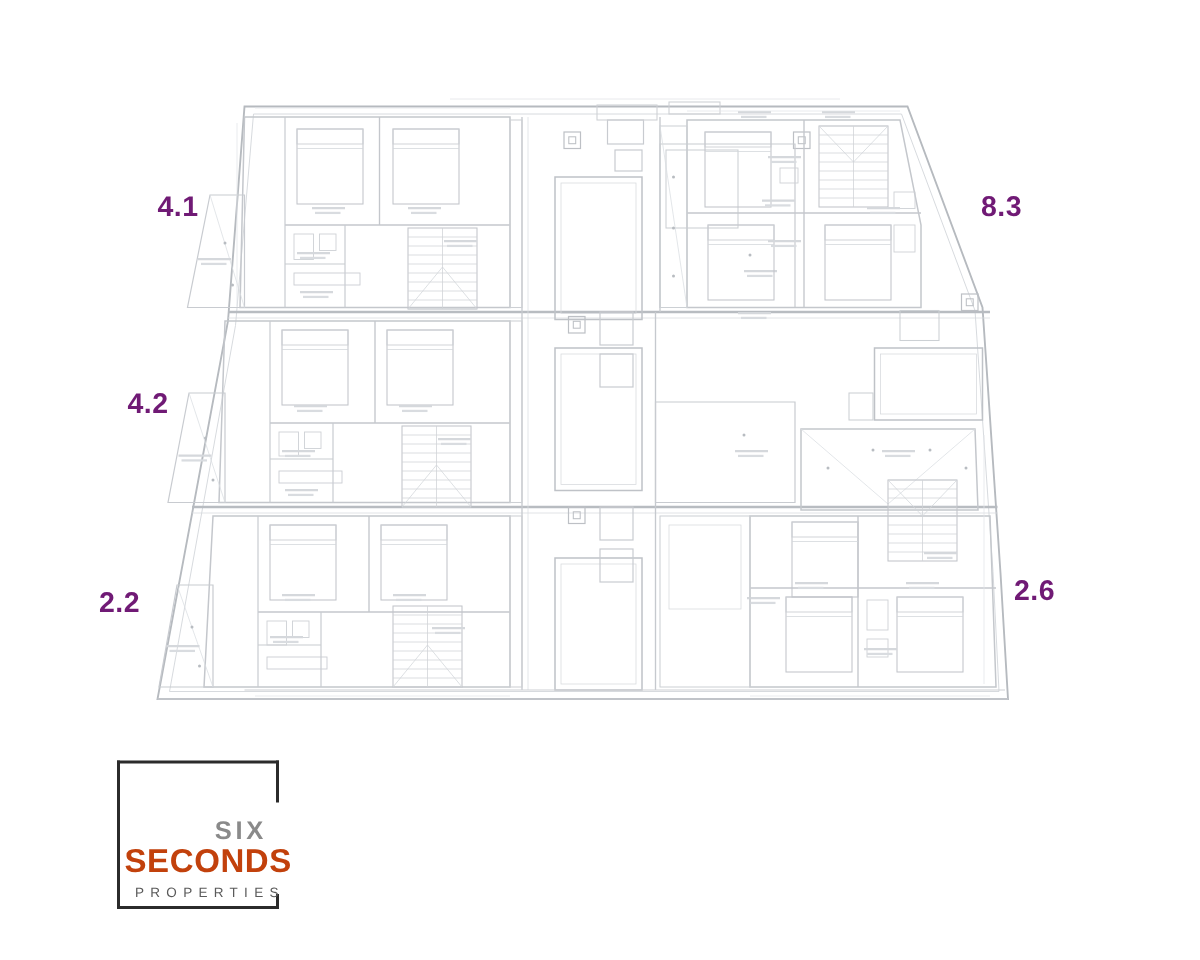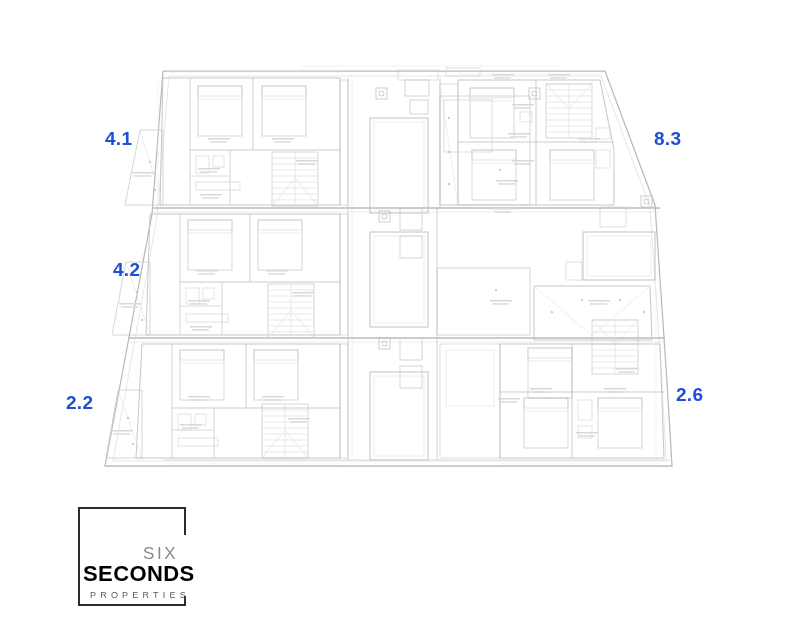--- a/index.html
+++ b/index.html
@@ -7,39 +7,39 @@
     width:800px;height:640px;background:#ffffff;
     font-family:"Liberation Sans", sans-serif;
     position:relative;overflow:hidden;
   }
   #plan-wrap{position:absolute;left:0;top:0;width:800px;height:640px;}
   svg#floorplan{position:absolute;left:0;top:0;}
 
   .unit-label{
     position:absolute;
     font-family:"Liberation Sans", sans-serif;
-    font-size:19px;font-weight:700;color:#1d4ed8;
+    font-size:19px;font-weight:700;color:#701a75;
     letter-spacing:0.3px;white-space:nowrap;text-align:right;
   }
 
   
   #logo{position:absolute;left:78px;top:507px;width:108px;height:99px;}
   #logo .frame-l{position:absolute;left:0;top:0;width:2px;height:99px;background:#2b2b2b;}
   #logo .frame-t{position:absolute;left:0;top:0;width:108px;height:2px;background:#2b2b2b;}
   #logo .frame-b{position:absolute;left:0;bottom:0;width:108px;height:2px;background:#2b2b2b;}
   #logo .frame-r-top{position:absolute;right:0;top:0;width:2px;height:28px;background:#2b2b2b;}
   #logo .frame-r-bot{position:absolute;right:0;bottom:0;width:2px;height:10px;background:#2b2b2b;}
   #logo .t-six{
     position:absolute;right:8px;top:38px;
-    font-size:17px;font-weight:400;color:#8a8a8a;letter-spacing:2.5px;
+    font-size:17px;font-weight:700;color:#8a8a8a;letter-spacing:2.5px;
     font-family:"Liberation Sans", sans-serif;line-height:1;margin-left:35px;
   }
   #logo .t-seconds{
     position:absolute;left:5px;top:56px;
-    font-size:22px;font-weight:700;color:#000000;letter-spacing:0.4px;
+    font-size:22px;font-weight:700;color:#c2410c;letter-spacing:0.4px;
     font-family:"Liberation Sans", sans-serif;line-height:1;
   }
   #logo .t-properties{
     position:absolute;left:12px;top:84px;
     font-size:9px;font-weight:400;color:#5a5a5a;letter-spacing:4.2px;
     font-family:"Liberation Sans", sans-serif;line-height:1;text-align:right;
   }
 </style>
 </head>
 <body>
@@ -321,21 +321,21 @@
       <line x1="170" y1="72" x2="340" y2="72"></line>
       <line x1="458" y1="74" x2="600" y2="74"></line>
       <line x1="170" y1="464" x2="340" y2="464"></line>
       <line x1="500" y1="464" x2="660" y2="464"></line>
       <line x1="158" y1="82" x2="158" y2="204"></line>
       <line x1="656" y1="290" x2="656" y2="456"></line>
     </g>
   </svg>
 
   <div class="unit-label" style="left:105px;top:128px;">4.1</div>
-  <div class="unit-label" style="left:85px;top:259px;margin-left:28px;">4.2</div>
+  <div class="unit-label" style="left:85px;top:259px;">4.2</div>
   <div class="unit-label" style="left:66px;top:392px;">2.2</div>
   <div class="unit-label" style="left:654px;top:128px;">8.3</div>
   <div class="unit-label" style="left:676px;top:384px;">2.6</div>
 
 </div>
 
 <div id="logo">
   <div class="frame-l"></div>
   <div class="frame-t"></div>
   <div class="frame-b"></div>

